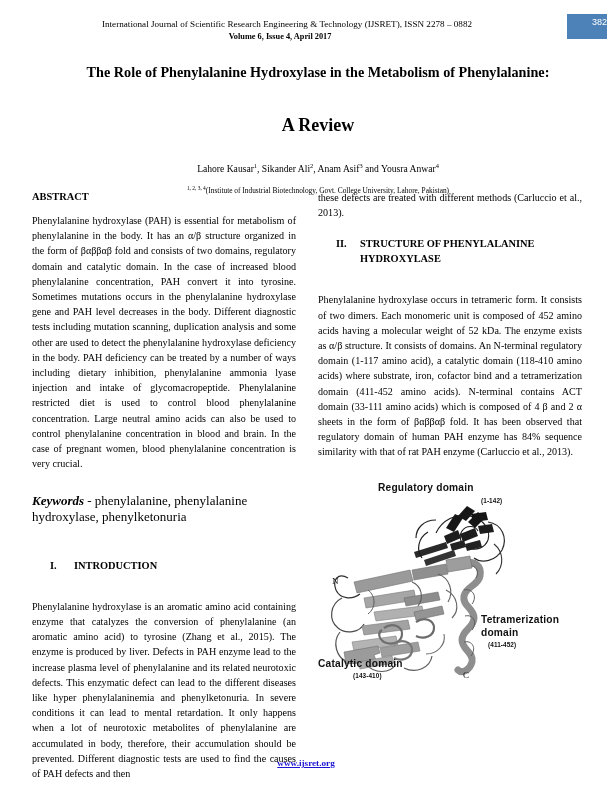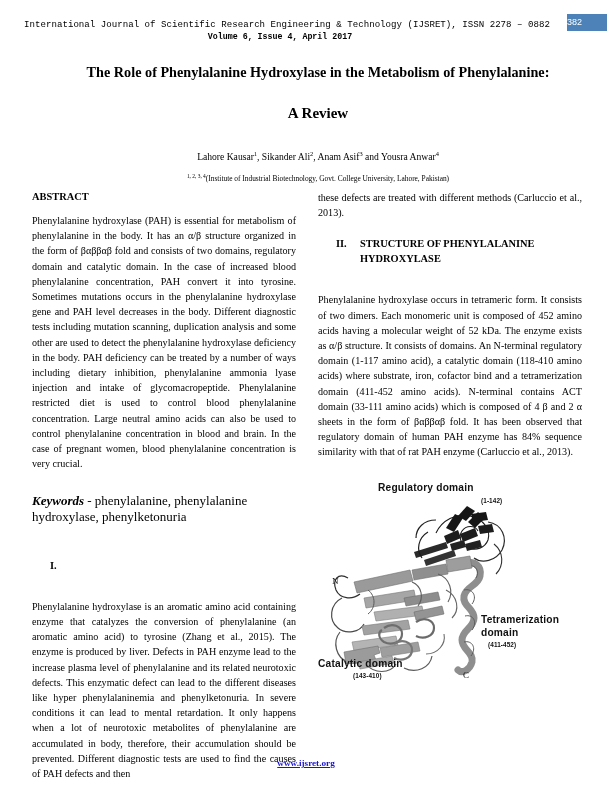--- a/index.html
+++ b/index.html
@@ -22,69 +22,68 @@
     width: 612px;
     height: 792px;
   }
 
   
   .header {
     position: absolute;
     left: 0;
     top: 18px;
     width: 612px;
-    font-family: Liberation Mono, monospace;
   }
   .header-line1 {
     text-align: center;
     font-size: 9.1px;
     line-height: 13px;
     padding-right: 38px;
     letter-spacing: 0.02px;
   }
   .header-line2 {
     text-align: center;
     font-size: 8.3px;
     line-height: 12px;
     font-weight: bold;
     padding-right: 52px;
   }
   .page-badge {
     position: absolute;
     right: 5px;
     top: 14px;
     width: 40px;
-    height: 17px;
+    height: 25px;
     background: #4d82b8;
     color: #ffffff;
     font-size: 9px;
     line-height: 17px;
-    text-align: left;
+    text-align: right;
     font-family: "Liberation Sans", sans-serif;
   }
 
   
   .title-block {
     position: absolute;
     left: 48px;
     top: 62px;
     width: 540px;
     text-align: center;
   }
   .doc-title {
     font-size: 14.2px;
     font-weight: bold;
     line-height: 20px;
     letter-spacing: 0.01px;
   }
   .doc-subtitle {
-    font-size: 15px;
+    font-size: 18px;
     font-weight: bold;
     line-height: 20px;
-    margin-top: 21px;
+    margin-top: 33px;
   }
   .authors {
     font-size: 9.6px;
     line-height: 14px;
     margin-top: 24px;
   }
   .authors sup { font-size: 6.4px; vertical-align: super; }
   .affiliation {
     font-size: 7.4px;
     line-height: 12px;
@@ -218,20 +217,21 @@
     <p class="body">Phenylalanine hydroxylase (PAH) is essential for metabolism of phenylalanine in the body. It has an α/β structure organized in the form of βαββαβ fold and consists of two domains, regulatory domain and catalytic domain. In the case of increased blood phenylalanine concentration, PAH convert it into tyrosine. Sometimes mutations occurs in the phenylalanine hydroxylase gene and PAH level decreases in the body. Different diagnostic tests including mutation scanning, duplication analysis and some other are used to detect the phenylalanine hydroxylase deficiency in the body. PAH deficiency can be treated by a number of ways including dietary inhibition, phenylalanine ammonia lyase injection and intake of glycomacropeptide. Phenylalanine restricted diet is used to control blood phenylalanine concentration. Large neutral amino acids can also be used to control phenylalanine concentration in blood and brain. In the case of pregnant women, blood phenylalanine concentration is very crucial.</p>
 
     <div class="keywords">
       <span class="kw-label">Keywords</span><span> - </span><span>phenylalanine, phenylalanine hydroxylase, phenylketonuria</span>
     </div>
 
     <div class="spacer-l"></div>
 
     <div class="sec-head-num">
       <span class="num">I.</span>
+      <span class="lbl">INTRODUCTION</span>
     </div>
 
     <div class="spacer-m"></div>
 
     <p class="body">Phenylalanine hydroxylase is an aromatic amino acid containing enzyme that catalyzes the conversion of phenylalanine (an aromatic amino acid) to tyrosine (Zhang et al., 2015). The enzyme is produced by liver. Defects in PAH enzyme lead to the increase plasma level of phenylalanine and its related neurotoxic defects. This enzymatic defect can lead to the different diseases like hyper phenylalaninemia and phenylketonuria. In severe conditions it can lead to mental retardation. It only happens when a lot of neurotoxic metabolites of phenylalanine are accumulated in body, therefore, their accumulation should be prevented. Different diagnostic tests are used to find the causes of PAH defects and then</p>
   </div>
 
   <div class="col col-right">
     <p class="body">these defects are treated with different methods (Carluccio et al., 2013).</p>
 

